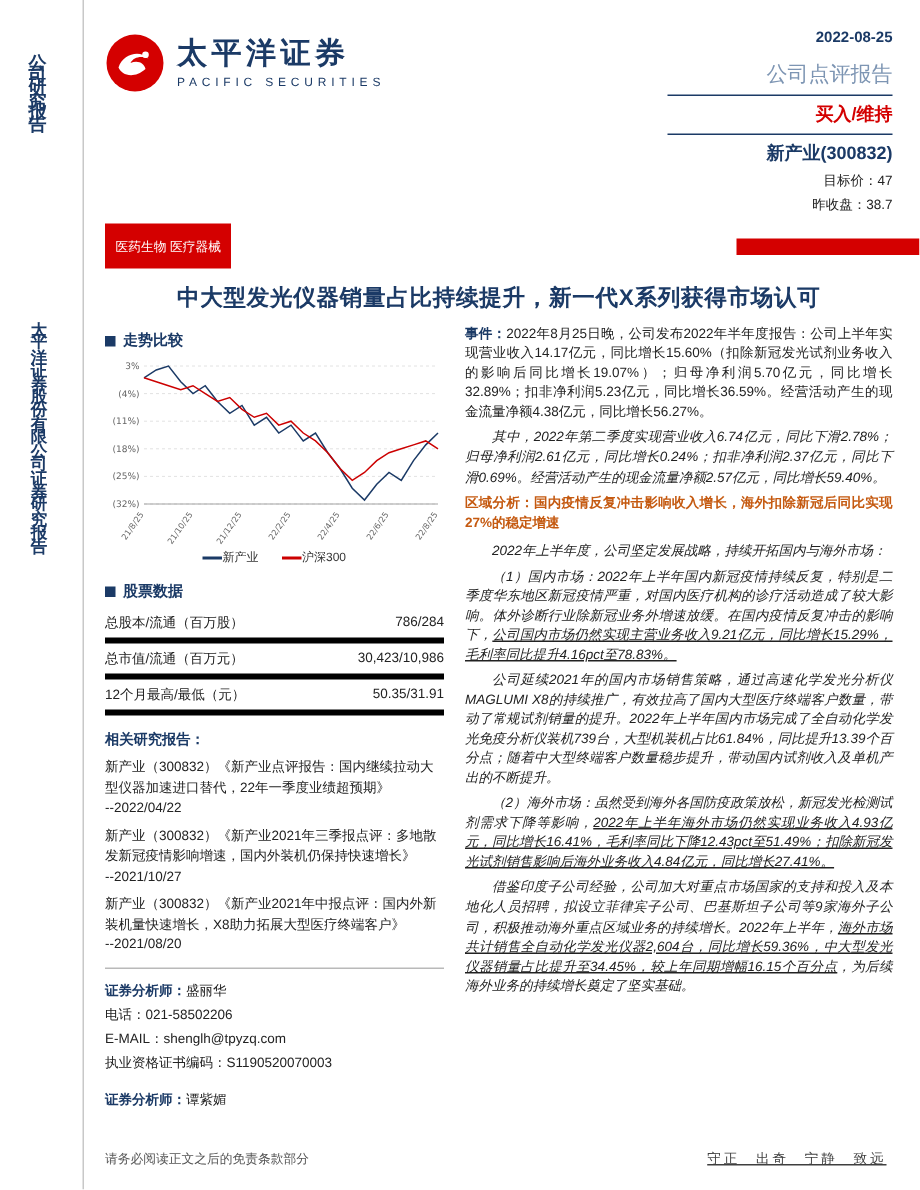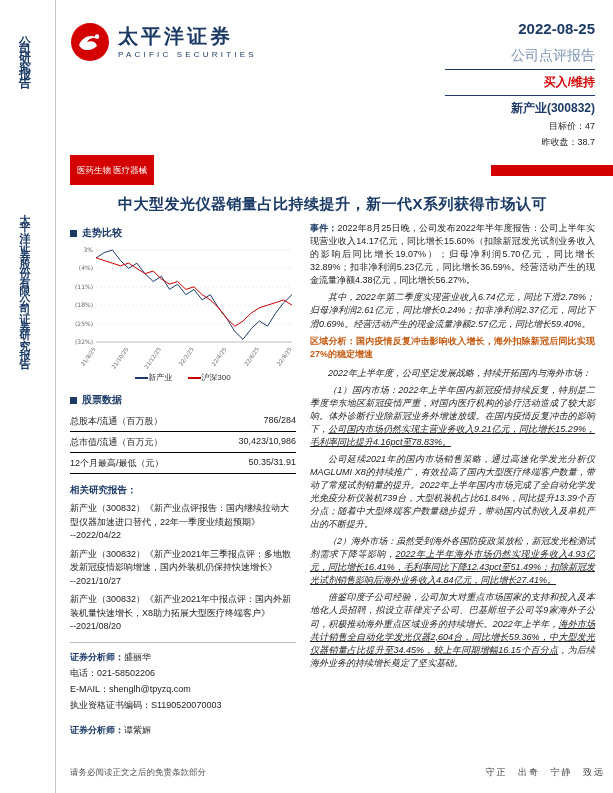--- a/index.html
+++ b/index.html
@@ -14,21 +14,21 @@
 
   .main{position:absolute;left:55px;top:0;right:0;bottom:0;padding:0 18px 0 15px;box-sizing:border-box;}
 
   .header{display:flex;justify-content:space-between;padding-top:20px;}
   .logo{display:flex;gap:8px;align-items:center;height:44px;}
   .logo svg{width:40px;height:40px;display:block;}
   .logo-text .cn{display:block;font-size:20px;font-weight:bold;color:#1b3a66;letter-spacing:3px;line-height:1.1;}
   .logo-text .en{display:block;font-size:8px;color:#1b3a66;letter-spacing:3.2px;margin-top:3px;}
 
   .header-right{width:150px;text-align:right;}
-  .hr-date{font-size:15px;color:#1b3a66;font-weight:bold;}
+  .hr-date{font-size:10px;color:#1b3a66;font-weight:bold;}
   .hr-type{font-size:14px;color:#7d95b3;margin-top:10px;}
   .hr-line{height:1px;background:#1b3a66;margin:4px 0;}
   .hr-rating{font-size:12px;color:#d40000;font-weight:bold;margin:2px 0;}
   .hr-stock{font-size:12px;color:#1b3a66;font-weight:bold;margin:2px 0;}
   .hr-kv{font-size:9px;color:#222;margin-top:3px;}
 
   .tag-row{display:flex;justify-content:space-between;align-items:center;margin-top:6px;}
   .tag{background:#d40000;color:#fff;font-size:8.5px;padding:10px 7px;line-height:1.2;}
   .red-bar{width:122px;height:11px;background:#d40000;margin-right:-18px;}
 
@@ -41,41 +41,41 @@
   .sec-header{display:flex;align-items:center;gap:5px;font-size:10px;font-weight:bold;color:#1b3a66;margin:4px 0;}
   .bullet{width:7px;height:7px;background:#1b3a66;flex:none;}
 
   .chart{width:226px;height:126px;display:block;}
   .chart text{font-family:"DejaVu Sans",sans-serif;}
 
   .legend{display:flex;justify-content:center;gap:16px;font-size:8px;color:#333;margin:2px 0 10px;}
   .legend-item{display:flex;align-items:center;gap:0;}
   .legend-swatch{width:13px;height:2px;display:inline-block;}
 
-  .stock-row{display:flex;justify-content:space-between;font-size:9px;color:#222;padding:3.5px 0;border-bottom:1px solid #000000;}
+  .stock-row{display:flex;justify-content:space-between;font-size:9px;color:#222;padding:3.5px 0;border-bottom:4px solid #000000;}
   .stock-val{text-align:right;}
 
   .rel-header{font-size:9.5px;font-weight:bold;color:#1b3a66;margin:10px 0 5px;}
   .report{font-size:9px;line-height:1.5;color:#222;margin-bottom:5px;}
   .report-date{display:block;}
 
   .divider{height:1px;background:#b9b9b9;margin:8px 0;}
 
   .a-line{font-size:9px;color:#222;margin:3px 0;}
   .a-label{color:#1b3a66;font-weight:bold;}
   .a-line.second{margin-top:12px;}
 
   .para{font-size:9px;line-height:1.45;color:#222;text-align:justify;margin:0 0 4px;}
   .para.indent{text-indent:2em;font-style:italic;}
   .event-label{color:#1b3a66;font-weight:bold;}
   .section-head{color:#c55a11;font-weight:bold;margin:2px 0 6px;}
   .u{text-decoration:underline;}
 
   .footer-left{position:absolute;left:70px;bottom:14px;font-size:8.5px;color:#555;}
-  .footer-right{position:absolute;right:8px;bottom:14px;font-size:9px;color:#3f3f3f;letter-spacing:2px;word-spacing:6px;}
+  .footer-right{position:absolute;right:22px;bottom:14px;font-size:9px;color:#3f3f3f;letter-spacing:2px;word-spacing:6px;text-decoration:underline;}
 </style>
 </head>
 <body>
 
 <div class="page">
 
   <aside class="sidebar">
     <div class="v-text top">公司研究报告</div>
     <div class="v-text bottom">太平洋证券股份有限公司证券研究报告</div>
   </aside>

